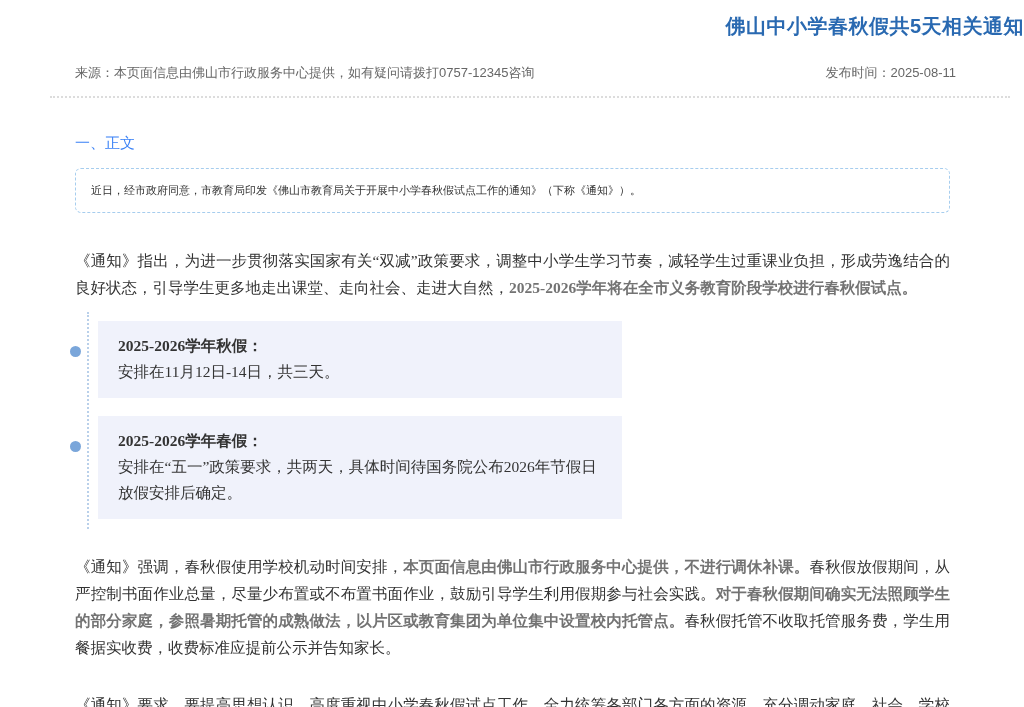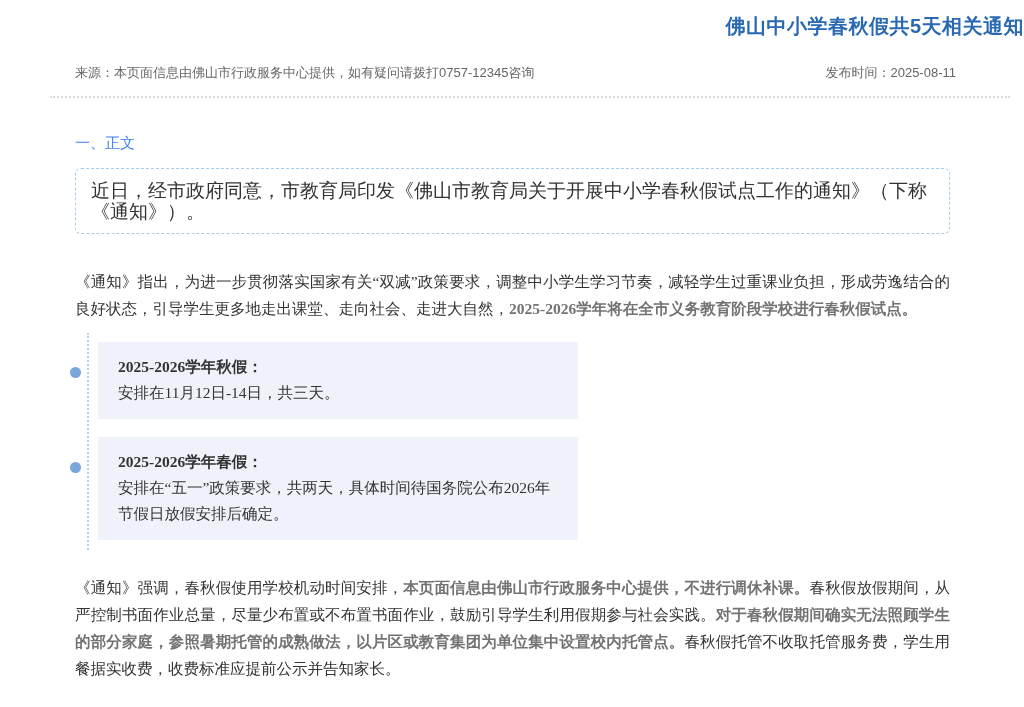--- a/index.html
+++ b/index.html
@@ -49,21 +49,21 @@
     font-family: "Liberation Sans", "DejaVu Sans", sans-serif;
   }
 
   .intro-box {
     margin-top: 15px;
     border: 1px dashed #a6cdee;
     border-radius: 6px;
     background: #ffffff;
     padding: 11px 15px;
     font-family: "Liberation Serif", "DejaVu Serif", serif;
-    font-size: 19px;
+    font-size: 11px;
     color: #333;
     line-height: 21px;
   }
 
   .para {
     margin-top: 34px;
     font-family: "Liberation Serif", "DejaVu Serif", serif;
     font-size: 15.5px;
     line-height: 27px;
     color: #333;
@@ -82,21 +82,21 @@
   .timeline-line {
     position: absolute;
     left: 12px;
     top: -9px;
     bottom: -10px;
     width: 0;
     border-left: 2px dotted #b9d0ea;
   }
   .timeline-item {
     position: relative;
-    width: 480px;
+    width: 524px;
     background: #f0f2fb;
     padding: 12px 20px 13px 20px;
     margin-bottom: 18px;
     font-family: "Liberation Serif", "DejaVu Serif", serif;
     font-size: 15.5px;
     line-height: 26px;
     color: #333;
   }
   .timeline-item:last-child { margin-bottom: 0; }
   .timeline-dot {

